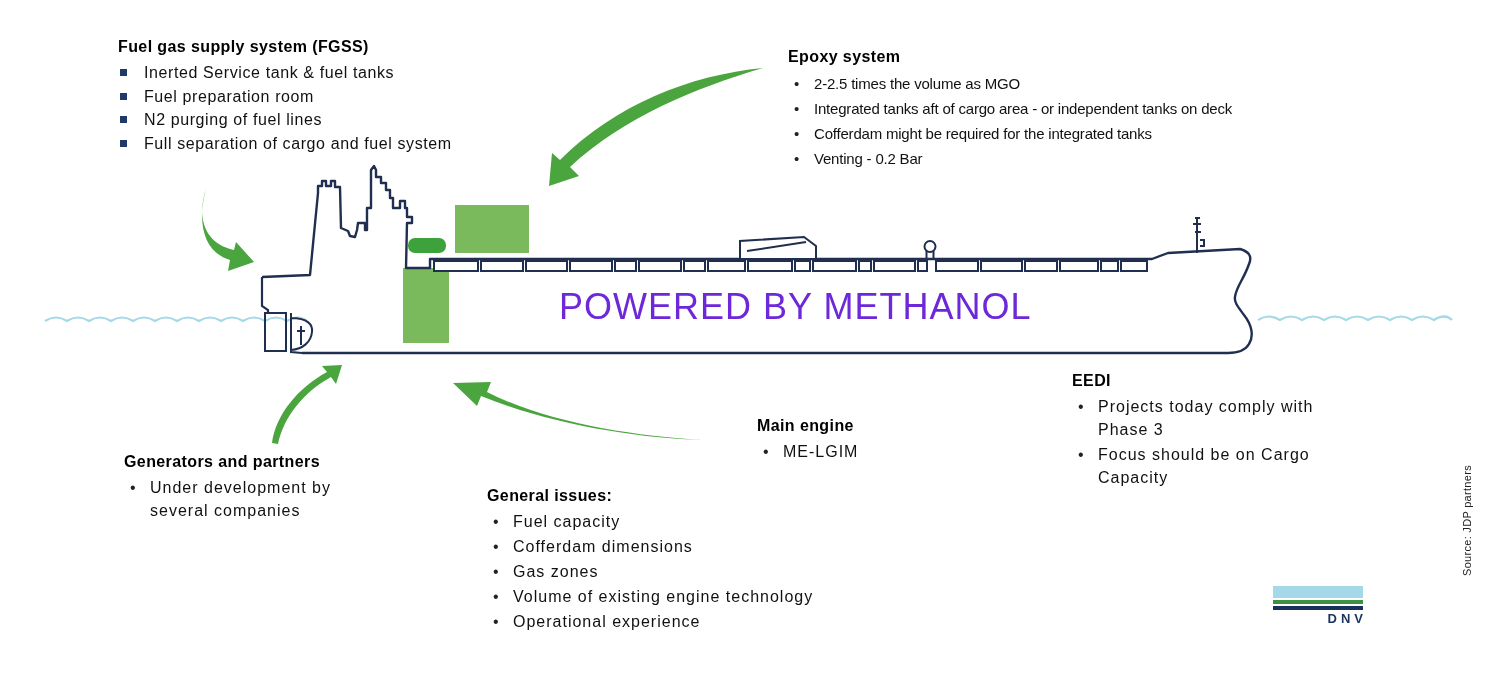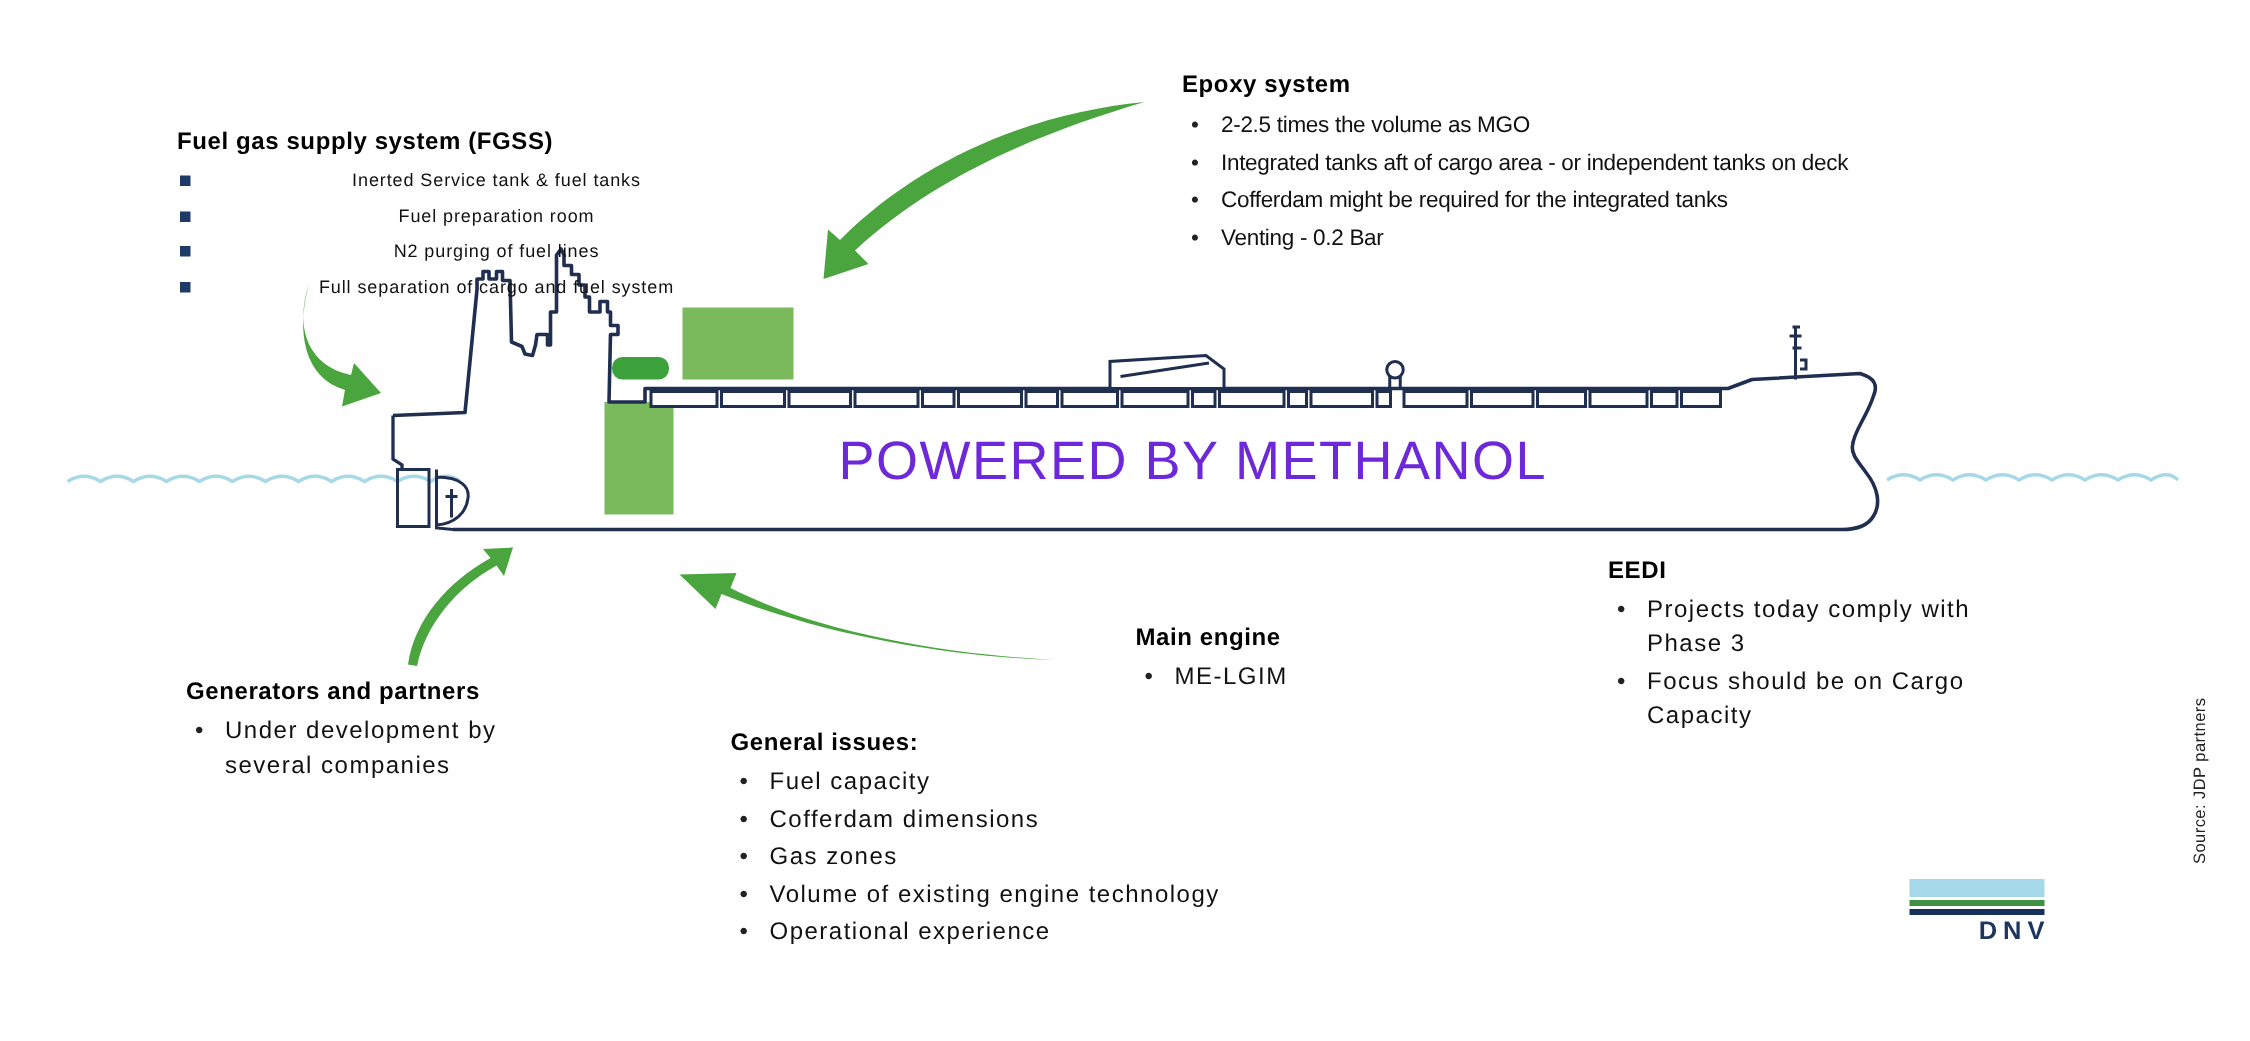--- a/index.html
+++ b/index.html
@@ -6,41 +6,41 @@
   .canvas{
     position:relative;width:1500px;height:694px;background:#ffffff;overflow:hidden;
     font-family:"Liberation Sans", sans-serif;color:#111;
   }
   .canvas svg{position:absolute;left:0;top:0;}
   .block{position:absolute;}
   .block h3{margin:0 0 5px 0;font-size:16px;font-weight:bold;color:#000;letter-spacing:.4px;}
   ul.bullets{list-style:none;margin:0;padding:0;}
   ul.bullets li{position:relative;padding-left:26px;}
   
-  ul.sq li{font-size:12px;letter-spacing:.6px;line-height:23.5px;text-align:center;}
+  ul.sq li{font-size:16px;letter-spacing:.6px;line-height:23.5px;}
   ul.sq li::before{content:"";position:absolute;left:2px;top:8px;width:7px;height:7px;background:#1f3a68;}
   
   ul.dot li::before{content:"\2022";position:absolute;left:6px;top:0;color:#222;}
   .tank ul.dot li{font-size:15px;letter-spacing:-0.2px;line-height:25px;}
   .wide ul.dot li{font-size:16px;letter-spacing:1px;line-height:23px;margin-bottom:2px;}
   .ship-label{
     position:absolute;left:559px;top:286px;width:440px;text-align:center;
     font-size:36px;letter-spacing:1px;color:#6d28d9;font-weight:400;white-space:nowrap;
   }
   .source-note{
     position:absolute;left:1456px;top:438px;width:22px;height:165px;
     display:flex;align-items:center;justify-content:center;
     writing-mode:vertical-rl;transform:rotate(180deg);
     font-size:11px;color:#222;letter-spacing:.3px;white-space:nowrap;
   }
   .dnv{position:absolute;left:1273px;top:586px;width:90px;}
   .dnv .bar1{height:12px;background:#a5d8e8;}
   .dnv .bar2{height:4px;background:#3e9142;margin-top:2px;}
   .dnv .bar3{height:4px;background:#16325c;margin-top:2px;}
-  .dnv .dnv-text{text-align:right;font-size:17px;font-weight:bold;letter-spacing:4px;
+  .dnv .dnv-text{text-align:right;font-size:13px;font-weight:bold;letter-spacing:4px;
     color:#1c355e;margin-top:1px;margin-right:-4px;}
 </style>
 </head>
 <body>
 
 <div class="canvas">
 
   <svg width="1500" height="694" viewBox="0 0 1500 694">
 
     <path d="M45,321 q11,-7 22,0 q11,-7 22,0 q11,-7 22,0 q11,-7 22,0 q11,-7 22,0 q11,-7 22,0 q11,-7 22,0 q11,-7 22,0 q11,-7 22,0 q11,-7 22,0 q11,-7 22,0 q11,-7 20,0" fill="none" stroke="#a6d9e8" stroke-width="2.2"></path>
@@ -100,21 +100,21 @@
     </g>
 
     <path fill="#4ba53e" d="M206,189 C196,220 206,244 234,250 L236,242 L254,262 L228,271 L230,260 C203,252 197,222 206,189 Z"></path>
     <path fill="#4ba53e" d="M763,68 C690,75 615,105 560,160 L552,153 L549,186 L579,176 L570,167 C624,117 695,88 763,68 Z"></path>
     <path fill="#4ba53e" d="M272,443 C276,414 298,388 327,372 L322,366 L342,365 L336,384 L331,377 C304,392 284,416 278,444 Z"></path>
     <path fill="#4ba53e" d="M703,440 C630,436 546,422 487,392 L491,382 L453,383 L477,406 L481,396 C550,424 635,438 703,440 Z"></path>
   </svg>
 
   <div class="ship-label">POWERED BY METHANOL</div>
 
-  <div class="block" style="left:118px;top:38px;width:400px;margin-top:48px;">
+  <div class="block" style="left:118px;top:38px;width:400px;">
     <h3>Fuel gas supply system (FGSS)</h3>
     <ul class="bullets sq">
       <li>Inerted Service tank &amp; fuel tanks</li>
       <li>Fuel preparation room</li>
       <li>N2 purging of fuel lines</li>
       <li>Full separation of cargo and fuel system</li>
     </ul>
   </div>
 
   <div class="block tank" style="left:788px;top:48px;width:520px;">

